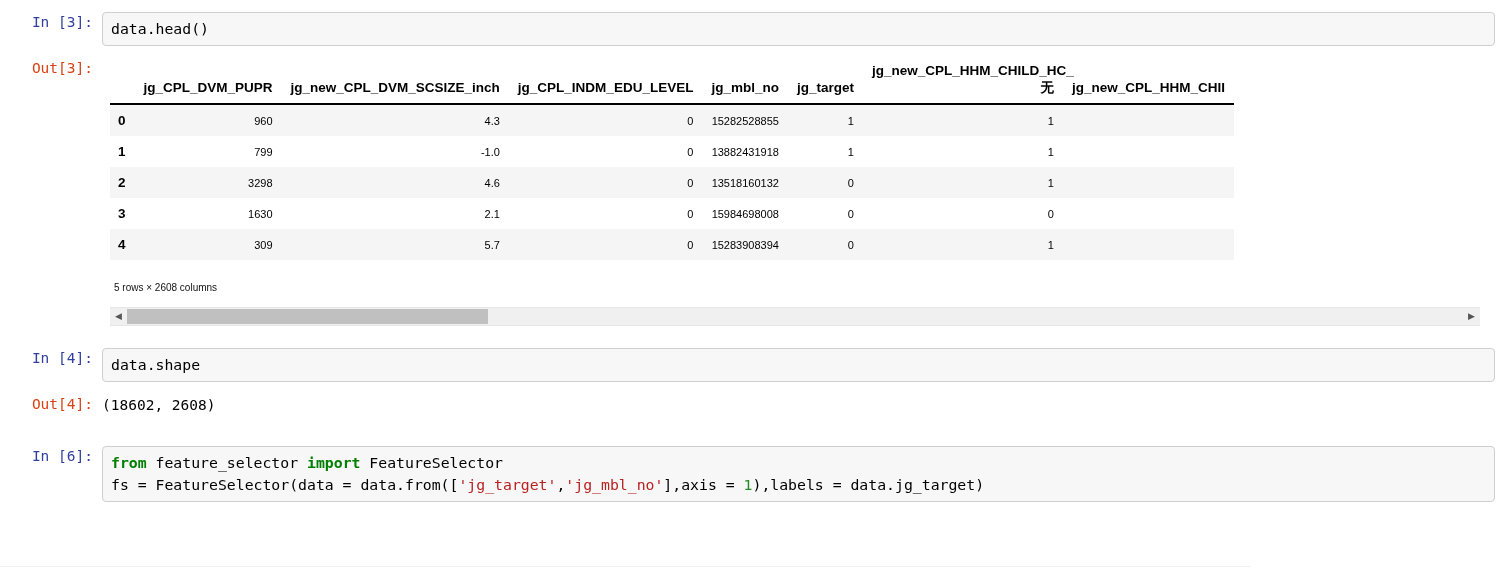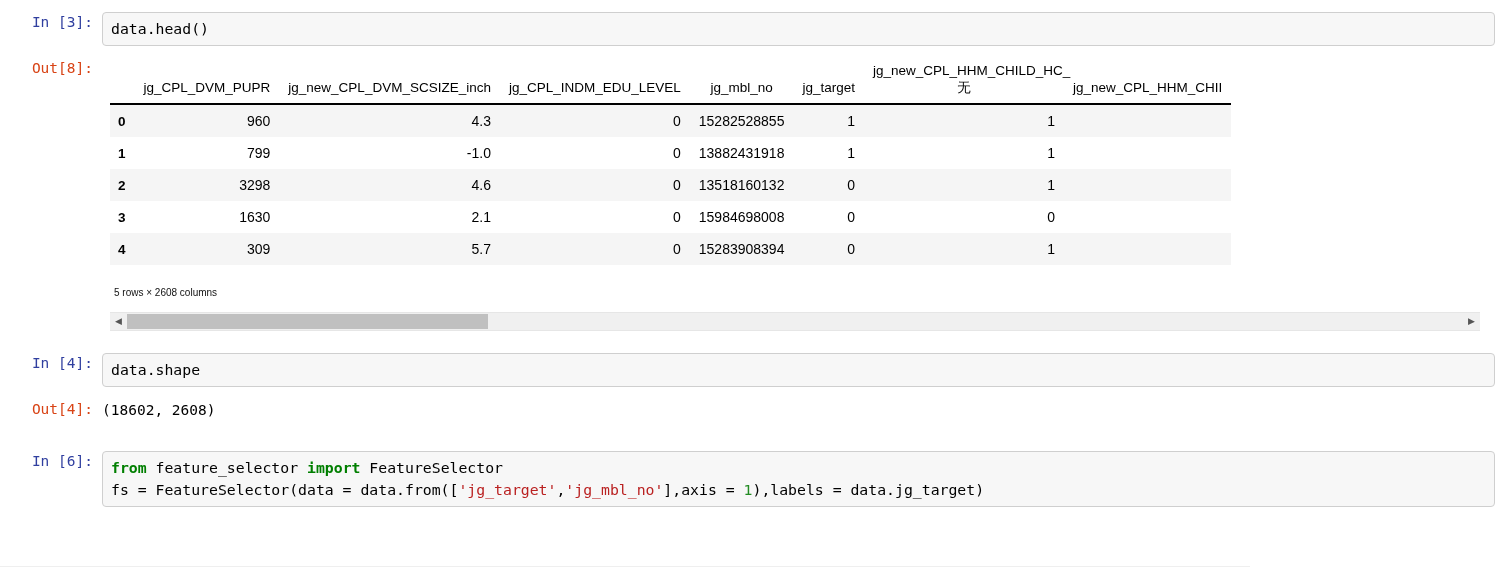--- a/index.html
+++ b/index.html
@@ -82,22 +82,22 @@
   table.dataframe {
     border-collapse: collapse;
     border: none;
     font-family: "Liberation Sans", sans-serif;
     font-size: 13.5px;
     color: #000;
     table-layout: auto;
     white-space: nowrap;
   }
   table.dataframe thead th {
-    font-weight: normal;
-    text-align: center;
+    font-weight: bold;
+    text-align: right;
     vertical-align: bottom;
     padding: 4px 9px 7px 9px;
     border: none;
     border-bottom: 2px solid #000;
     line-height: 17px;
     font-size: 13.5px;
   }
   table.dataframe thead th.idx-col {
     border-bottom: 2px solid #000;
   }
@@ -105,21 +105,21 @@
     font-weight: bold;
     text-align: left;
     padding: 8px 9px 8px 8px;
     border: none;
     font-size: 13.5px;
   }
   table.dataframe tbody td {
     text-align: right;
     padding: 8px 9px 8px 9px;
     border: none;
-    font-size: 14px;
+    font-size: 11px;
   }
   table.dataframe tbody tr:nth-child(odd) { background: #f5f5f5; }
   table.dataframe tbody tr:nth-child(even) { background: #ffffff; }
 
   th.w-wrap { white-space: normal; max-width: 200px; }
 
   .df-summary {
     font-family: "Liberation Sans", sans-serif;
     font-size: 10px;
     color: #111;
@@ -191,21 +191,21 @@
   <div class="cell-row">
     <div class="prompt in">In [3]:</div>
     <div class="input-area">
       <pre class="code">data.head()</pre>
     </div>
   </div>
 
   <div class="gap-s"></div>
 
   <div class="cell-row">
-    <div class="prompt out">Out[8]:</div>
+    <div class="prompt out">Out[3]:</div>
     <div class="df-block">
 
       <div class="df-viewport">
         <table class="dataframe">
           <thead>
             <tr>
               <th class="idx-col"></th>
               <th>jg_CPL_DVM_PUPR</th>
               <th>jg_new_CPL_DVM_SCSIZE_inch</th>
               <th>jg_CPL_INDM_EDU_LEVEL</th>

